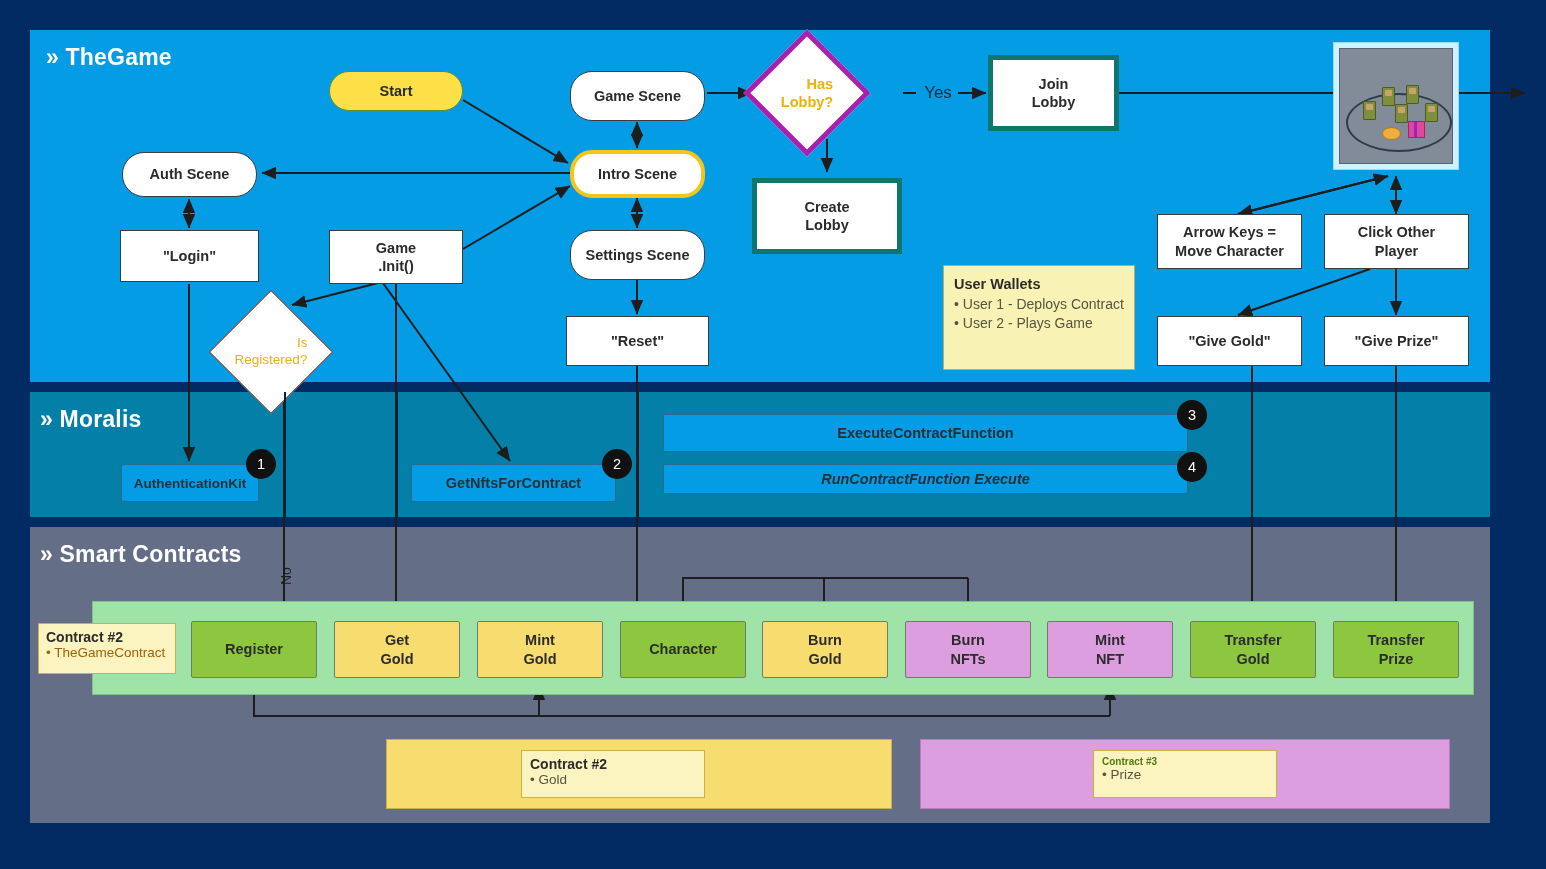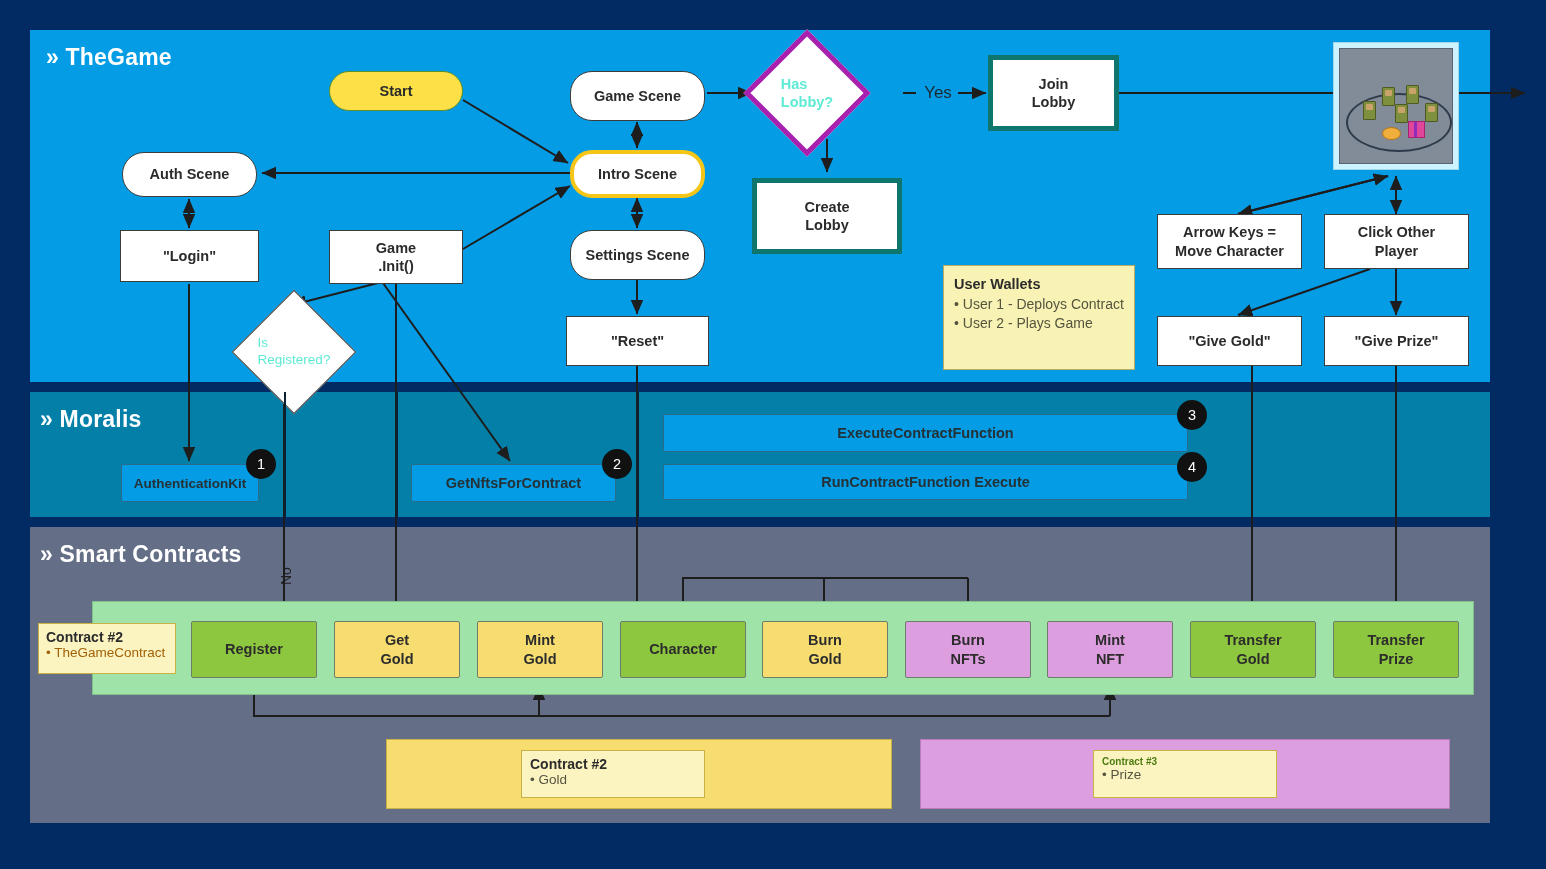--- a/index.html
+++ b/index.html
@@ -17,21 +17,21 @@
   .node.thick-purple{border:5px solid #0f766e;}
   .node.gold-ring{border:4px solid #f5c518;border-radius:22px;}
   .node.green{background:#fde047;border:1.5px solid #5f8f28;}
 
   
   .diamond{position:absolute;box-sizing:border-box;}
   .diamond .shape{position:absolute;inset:0;background:#ffffff;border:1.5px solid #3c3c3c;
                   transform:rotate(45deg);}
   .diamond.purple .shape{border:5px solid #a820ad;}
   .diamond .lbl{position:absolute;inset:0;display:flex;align-items:center;justify-content:center;
-                text-align:left;font-weight:bold;font-size:14.5px;color:#5eead4;line-height:1.25;}
+                text-align:right;font-weight:bold;font-size:14.5px;color:#eab308;line-height:1.25;}
   .diamond.plain .lbl{font-weight:normal;font-size:13.5px;}
 
   
   .note{position:absolute;box-sizing:border-box;background:#f8f3b4;border:1px solid #b9ae63;
         padding:8px 10px;color:#3a3a2c;font-size:14px;line-height:1.42;}
   .note .nt-title{font-weight:bold;color:#2b2b2b;font-size:14.5px;}
   .note .nt-li{color:#55543f;}
 
   
   .chip{position:absolute;box-sizing:border-box;background:#049ce4;border:1px solid #2a6a8a;
@@ -191,21 +191,21 @@
   </div>
 
   <div class="node thick-purple" style="left:752px;top:178px;width:150px;height:76px;white-space:pre-line;"><span>Create
 Lobby</span></div>
 
   <div style="position:absolute;left:916px;top:80px;width:44px;height:26px;display:flex;align-items:center;justify-content:center;color:#1d2b33;font-size:17px;">Yes</div>
 
   <div class="node thick-purple" style="left:988px;top:55px;width:131px;height:76px;white-space:pre-line;"><span>Join
 Lobby</span></div>
 
-  <div class="diamond plain" style="left:250px;top:308px;width:88px;height:88px;">
+  <div class="diamond plain" style="left:227px;top:308px;width:88px;height:88px;">
     <div class="shape"></div>
     <div class="lbl" style="white-space:pre-line;width:140px;left:-26px;">Is
 Registered?</div>
   </div>
 
   <div class="node" style="left:1157px;top:214px;width:145px;height:55px;white-space:pre-line;"><span>Arrow Keys =
 Move Character</span></div>
 
   <div class="node" style="left:1324px;top:214px;width:145px;height:55px;white-space:pre-line;"><span>Click Other
 Player</span></div>
@@ -255,21 +255,21 @@
       <span>2</span>
     </div>
 
   <div class="chip" style="left:663px;top:414px;width:525px;height:38px;">
       <span>ExecuteContractFunction</span>
     </div>
   <div class="badge" style="left:1177px;top:400px;">
       <span>3</span>
     </div>
 
-  <div class="chip" style="left:663px;top:464px;width:525px;height:36px;">
+  <div class="chip" style="left:663px;top:464px;width:525px;height:30px;font-style:italic;">
       <span>RunContractFunction Execute</span>
     </div>
   <div class="badge" style="left:1177px;top:452px;">
       <span>4</span>
     </div>
 
   <div class="ctr-wrap" style="left:92px;top:601px;width:1382px;height:94px;"></div>
 
   <div class="cbox" style="left:38px;top:623px;width:138px;height:51px;background:#fbf3c0;border:1px solid #c9b245;padding:5px 7px;">
     <div style="font-weight:bold;font-size:14px;color:#2b2b2b;">Contract #2</div>

